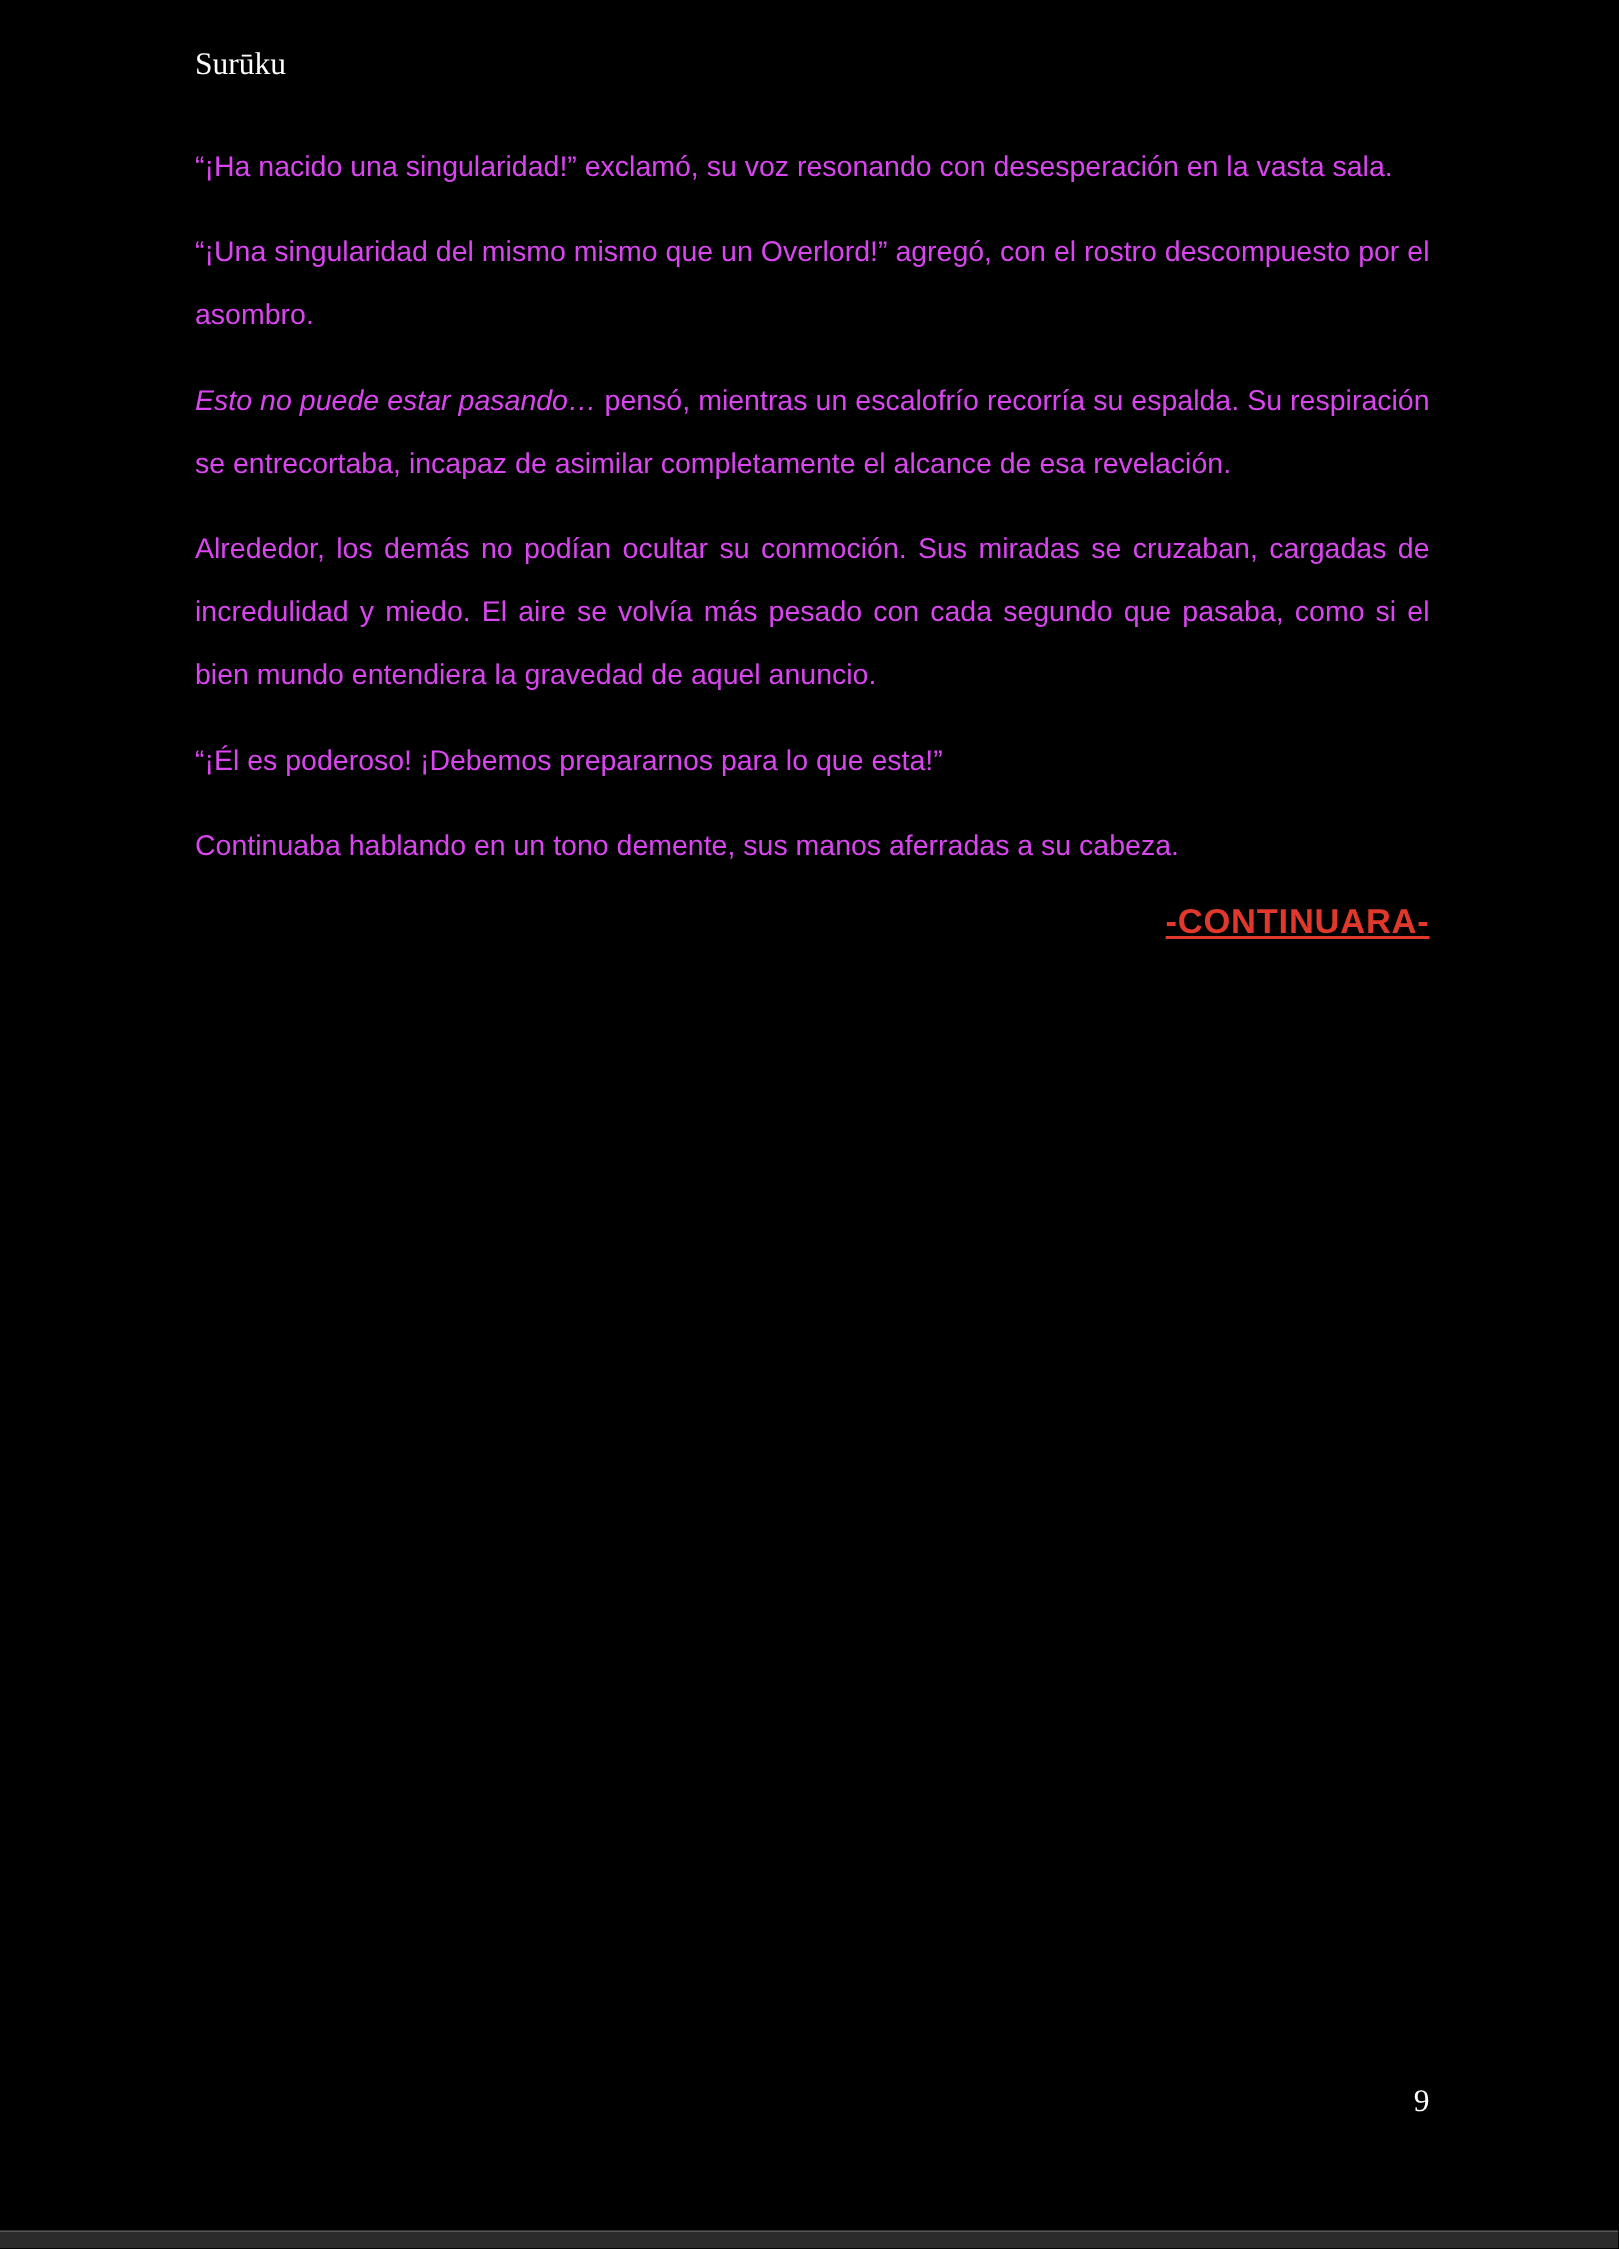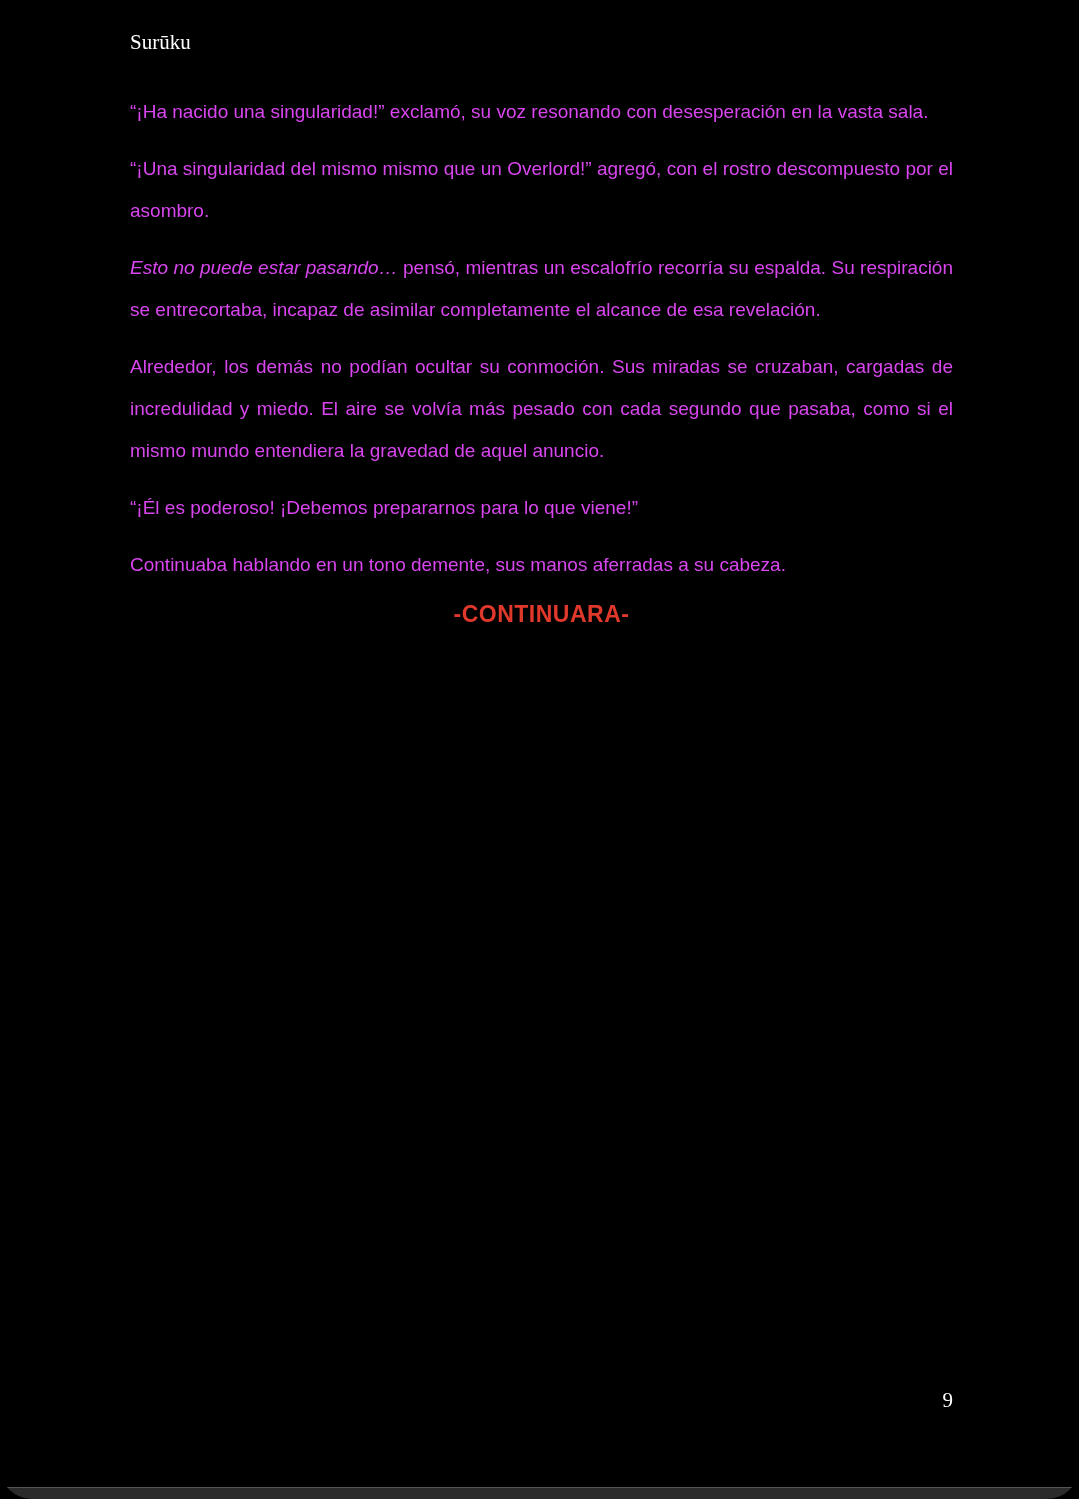--- a/index.html
+++ b/index.html
@@ -10,21 +10,20 @@
   .page {
     position: relative;
     width: 1079px;
     height: 1499px;
     background: #000000;
     color: #ffffff;
     overflow: hidden;
     box-sizing: border-box;
     padding: 30px 126px 0 130px;
     font-family: "Liberation Sans", sans-serif;
-    border-radius: 32px;
   }
   .doc-header {
     font-family: "Liberation Serif", serif;
     font-size: 21px;
     color: #ffffff;
     margin: 0 0 36px 0;
     font-weight: 400;
   }
   .body-text {
     font-size: 19px;
@@ -32,25 +31,26 @@
   .para {
     margin: 0 0 15px 0;
     line-height: 42px;
     text-align: justify;
     color: #d946ef;
   }
   .para em {
     font-style: italic;
   }
   .continuation {
-    text-align: center;
+    text-align: right;
     font-size: 23px;
     font-weight: 700;
     color: #e0392b;
     letter-spacing: 0.5px;
+    text-decoration: underline;
   }
   .page-number {
     position: absolute;
     right: 126px;
     bottom: 86px;
     font-family: "Liberation Serif", serif;
     font-size: 21px;
     color: #ffffff;
   }
   .footer-edge {
@@ -71,23 +71,23 @@
   <div class="doc-header">Surūku</div>
 
   <div class="body-text">
 
     <p class="para">“¡Ha nacido una singularidad!” exclamó, su voz resonando con desesperación en la vasta sala.</p>
 
     <p class="para">“¡Una singularidad del mismo mismo que un Overlord!” agregó, con el rostro descompuesto por el asombro.</p>
 
     <p class="para"><em>Esto no puede estar pasando…</em><span> pensó, mientras un escalofrío recorría su espalda. Su respiración se entrecortaba, incapaz de asimilar completamente el alcance de esa revelación.</span></p>
 
-    <p class="para">Alrededor, los demás no podían ocultar su conmoción. Sus miradas se cruzaban, cargadas de incredulidad y miedo. El aire se volvía más pesado con cada segundo que pasaba, como si el mismo mundo entendiera la gravedad de aquel anuncio.</p>
+    <p class="para">Alrededor, los demás no podían ocultar su conmoción. Sus miradas se cruzaban, cargadas de incredulidad y miedo. El aire se volvía más pesado con cada segundo que pasaba, como si el bien mundo entendiera la gravedad de aquel anuncio.</p>
 
-    <p class="para">“¡Él es poderoso! ¡Debemos prepararnos para lo que viene!”</p>
+    <p class="para">“¡Él es poderoso! ¡Debemos prepararnos para lo que esta!”</p>
 
 
     <p class="para">Continuaba hablando en un tono demente, sus manos aferradas a su cabeza.</p>
 
 
 
 
     <div class="continuation">-CONTINUARA-</div>
 
   </div>

